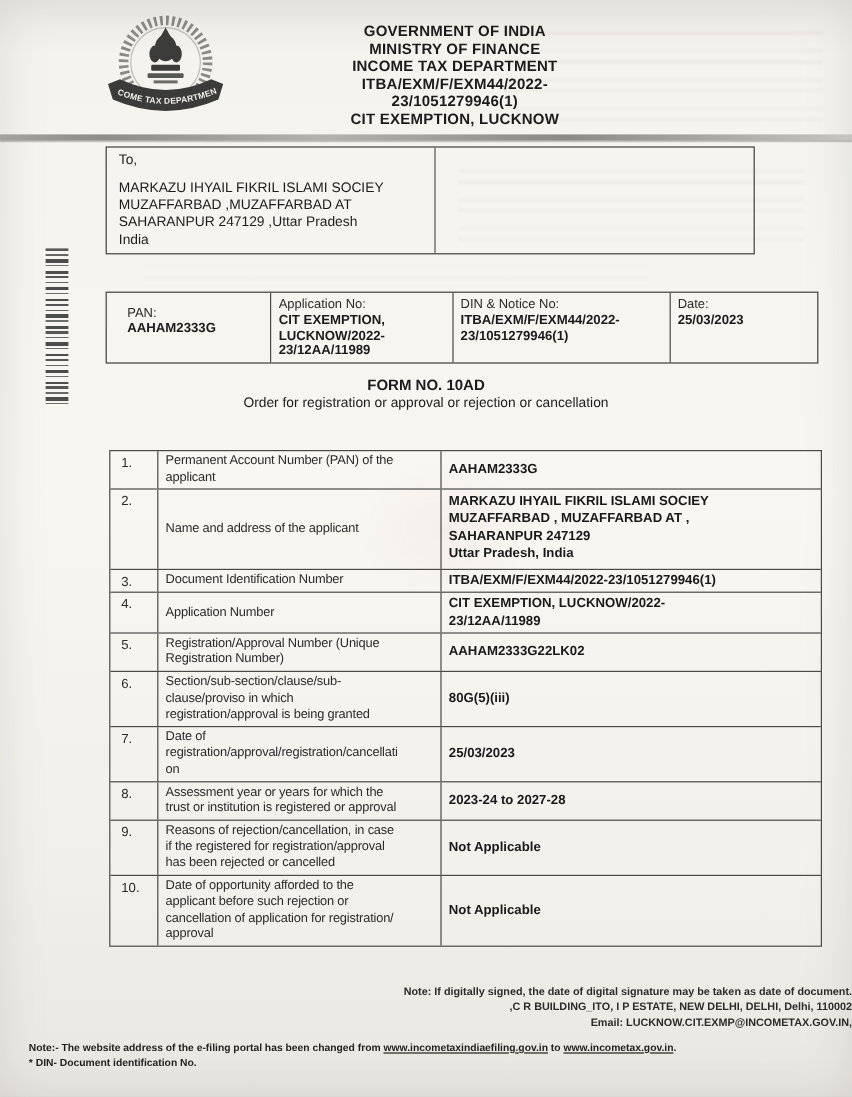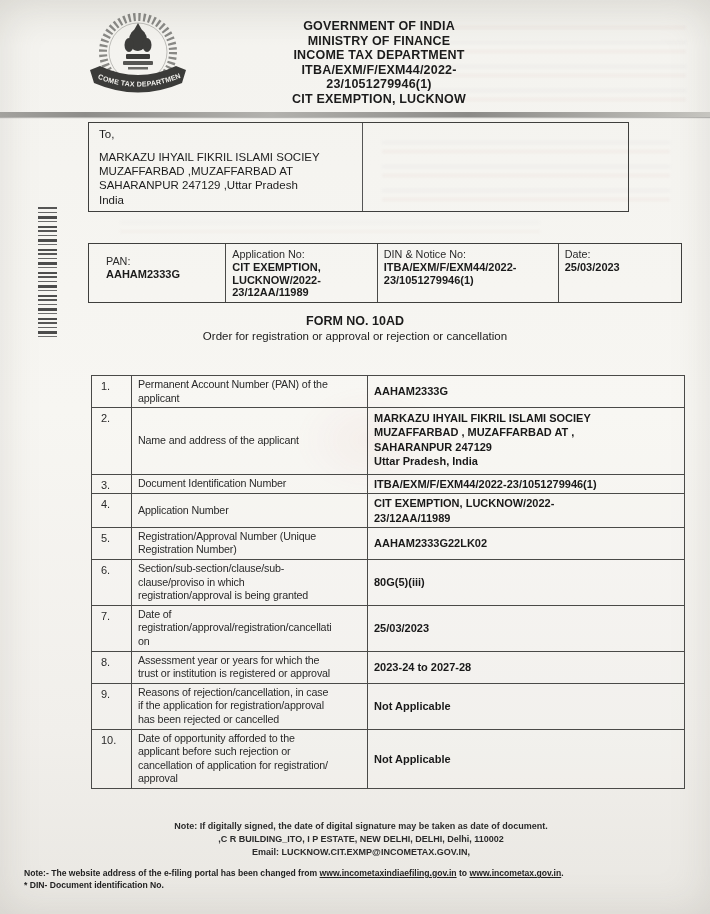--- a/index.html
+++ b/index.html
@@ -61,21 +61,21 @@
   .c.lab { width:236px; font-size:10.7px; letter-spacing:-.15px; line-height:13.6px; color:#2a2a2a; border-right:1.3px solid #4a4a48; }
   .c.val { flex:1; font-weight:bold; font-size:11px; line-height:14.2px; color:#191919; }
   .trow:nth-child(1){ min-height:28px; } .trow:nth-child(2){ min-height:67px; }
   .trow:nth-child(3){ min-height:17px; } .trow:nth-child(4){ min-height:30px; }
   .trow:nth-child(5){ min-height:31px; } .trow:nth-child(6){ min-height:44px; }
   .trow:nth-child(7){ min-height:43px; } .trow:nth-child(8){ min-height:32px; }
   .trow:nth-child(9){ min-height:45px; } .trow:nth-child(10){ min-height:53px; }
   .trow:nth-child(2) .c.val { align-items:flex-start; padding-top:3px; }
 
   
-  .foot { left:12px; right:0; top:820px; text-align:center; font-size:9px; font-weight:bold; line-height:13px; color:#2b2b2b; }
+  .foot { left:12px; right:0; top:820px; text-align:right; font-size:9px; font-weight:bold; line-height:13px; color:#2b2b2b; }
   .bottom-notes { left:24px; top:868px; font-size:8.6px; font-weight:bold; line-height:11.8px; color:#222; }
   .u { text-decoration:underline; }
 </style>
 </head>
 <body>
 
 <div class="page">
 
   <div class="ghost glines" style="left:420px; top:26px; width:266px; height:80px;"></div>
   <div class="ghost glines" style="left:382px; top:132px; width:288px; height:74px;"></div>
@@ -198,21 +198,21 @@
     </div>
     <div class="trow">
       <div class="c no">8.</div>
       <div class="c lab prelines">Assessment year or years for which the
 trust or institution is registered or approval</div>
       <div class="c val prelines">2023-24 to 2027-28</div>
     </div>
     <div class="trow">
       <div class="c no">9.</div>
       <div class="c lab prelines">Reasons of rejection/cancellation, in case
-if the application for registration/approval
+if the registered for registration/approval
 has been rejected or cancelled</div>
       <div class="c val prelines">Not Applicable</div>
     </div>
     <div class="trow">
       <div class="c no">10.</div>
       <div class="c lab prelines">Date of opportunity afforded to the
 applicant before such rejection or
 cancellation of application for registration/
 approval</div>
       <div class="c val prelines">Not Applicable</div>

